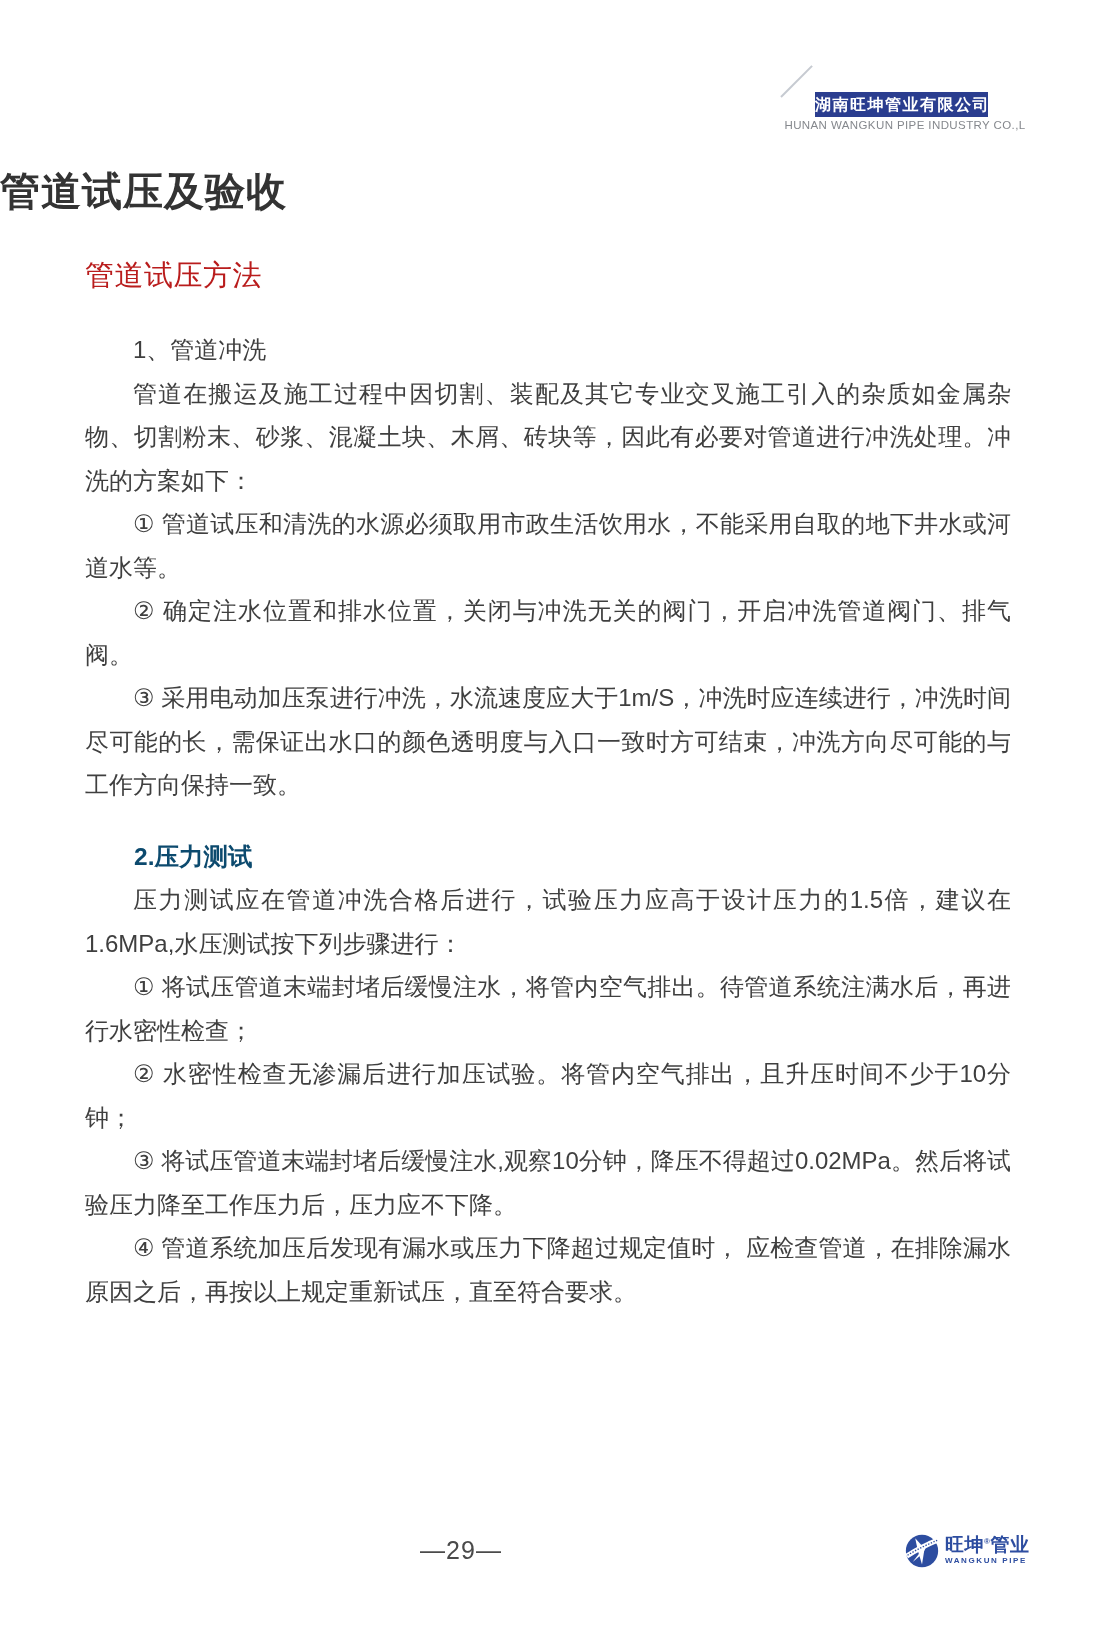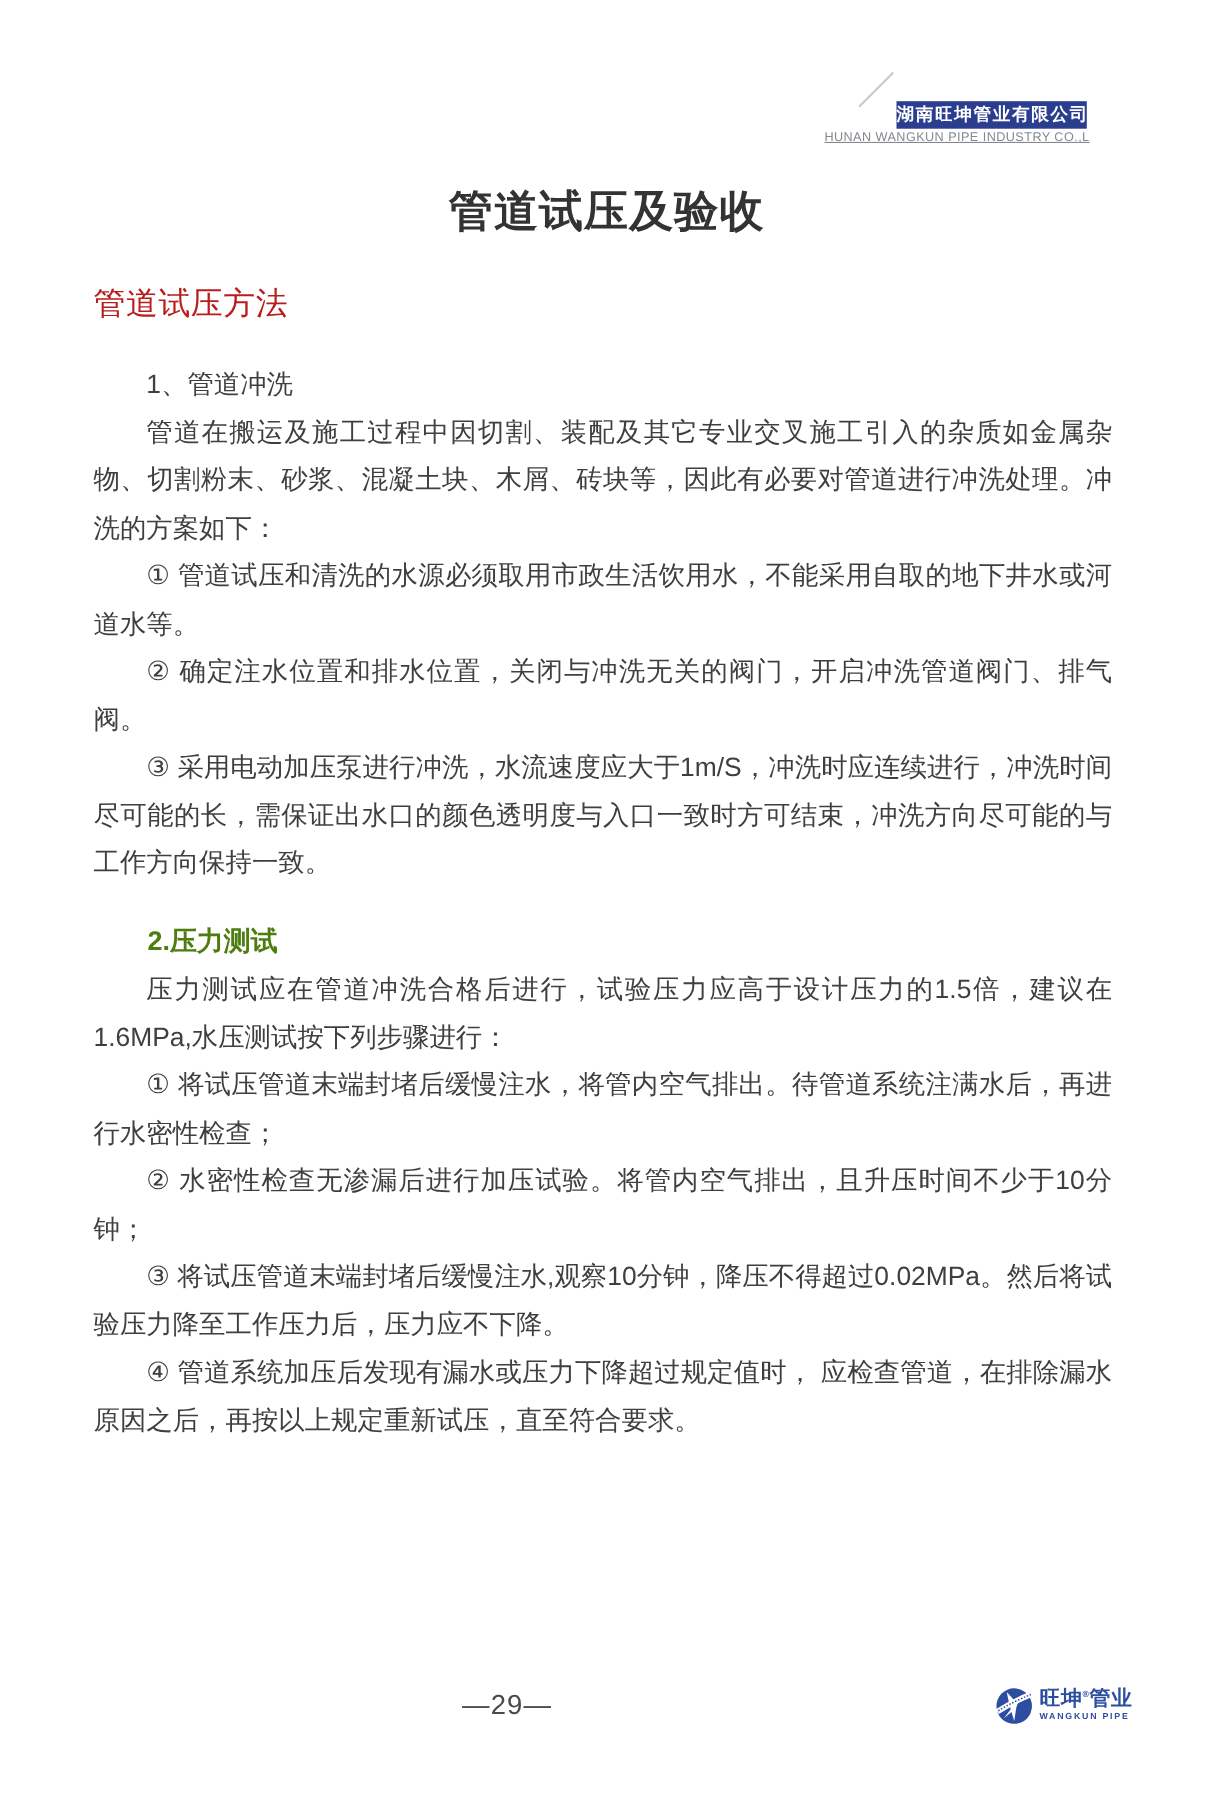--- a/index.html
+++ b/index.html
@@ -18,47 +18,47 @@
     position:absolute;left:0;top:0;width:1103px;height:1632px;background:#ffffff;
   }
   
   .header-badge{
     position:absolute;left:815px;top:92px;width:173px;height:25px;
     background:var(--header-blue);color:#ffffff;
     font-size:16px;font-weight:700;letter-spacing:1.5px;
     line-height:25px;text-align:center;white-space:nowrap;
   }
   .header-en{
-    position:absolute;left:745px;top:119px;width:250px;
+    position:absolute;left:780px;top:119px;width:250px;
     color:var(--muted-gray);font-size:11.5px;letter-spacing:0.4px;
-    text-align:center;white-space:nowrap;text-decoration:underline;
+    text-align:center;white-space:nowrap;
   }
   .header-diagonal{
     position:absolute;left:781px;top:96px;width:44px;height:2px;
     background:#c6cad1;transform:rotate(-45deg);transform-origin:left center;
   }
   
   .doc-title{
     position:absolute;left:0;top:164px;width:1103px;
-    text-align:center;font-size:40px;font-weight:700;color:#333333;
+    text-align:left;font-size:40px;font-weight:700;color:#333333;
     letter-spacing:1px;
   }
   .section-heading{
     position:absolute;left:85px;top:256px;
     font-size:29px;font-weight:500;color:#b91c1c;letter-spacing:0.5px;
   }
   
   .doc-body{
     position:absolute;left:85px;top:328px;width:926px;
     font-size:24px;line-height:43.5px;color:var(--body-text);
     text-align:justify;
   }
   .doc-body p{text-indent:2em;}
   .blk-sub{font-weight:400;}
-  .blk-sub-bold{font-weight:700;margin-top:28px;font-size:24.5px;color:#4d7c0f;}
+  .blk-sub-bold{font-weight:700;margin-top:28px;font-size:24.5px;color:#0c4a6e;}
   
   .page-number{
     position:absolute;left:0;top:1536px;width:922px;text-align:center;
     font-size:25px;color:#4a4a4a;letter-spacing:1px;
   }
   .footer-logo{
     position:absolute;left:905px;top:1534px;display:flex;align-items:flex-start;
   }
   .emblem{width:34px;height:34px;display:block;}
   .logo-text{margin-left:6px;display:flex;flex-direction:column;align-items:flex-start;}

